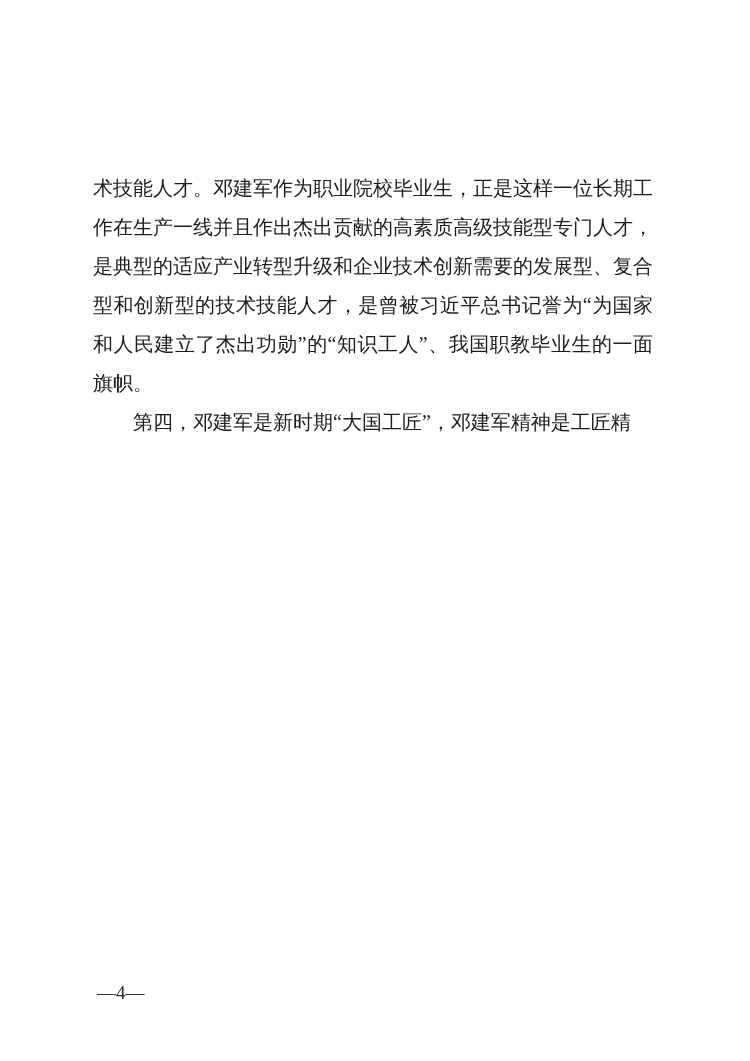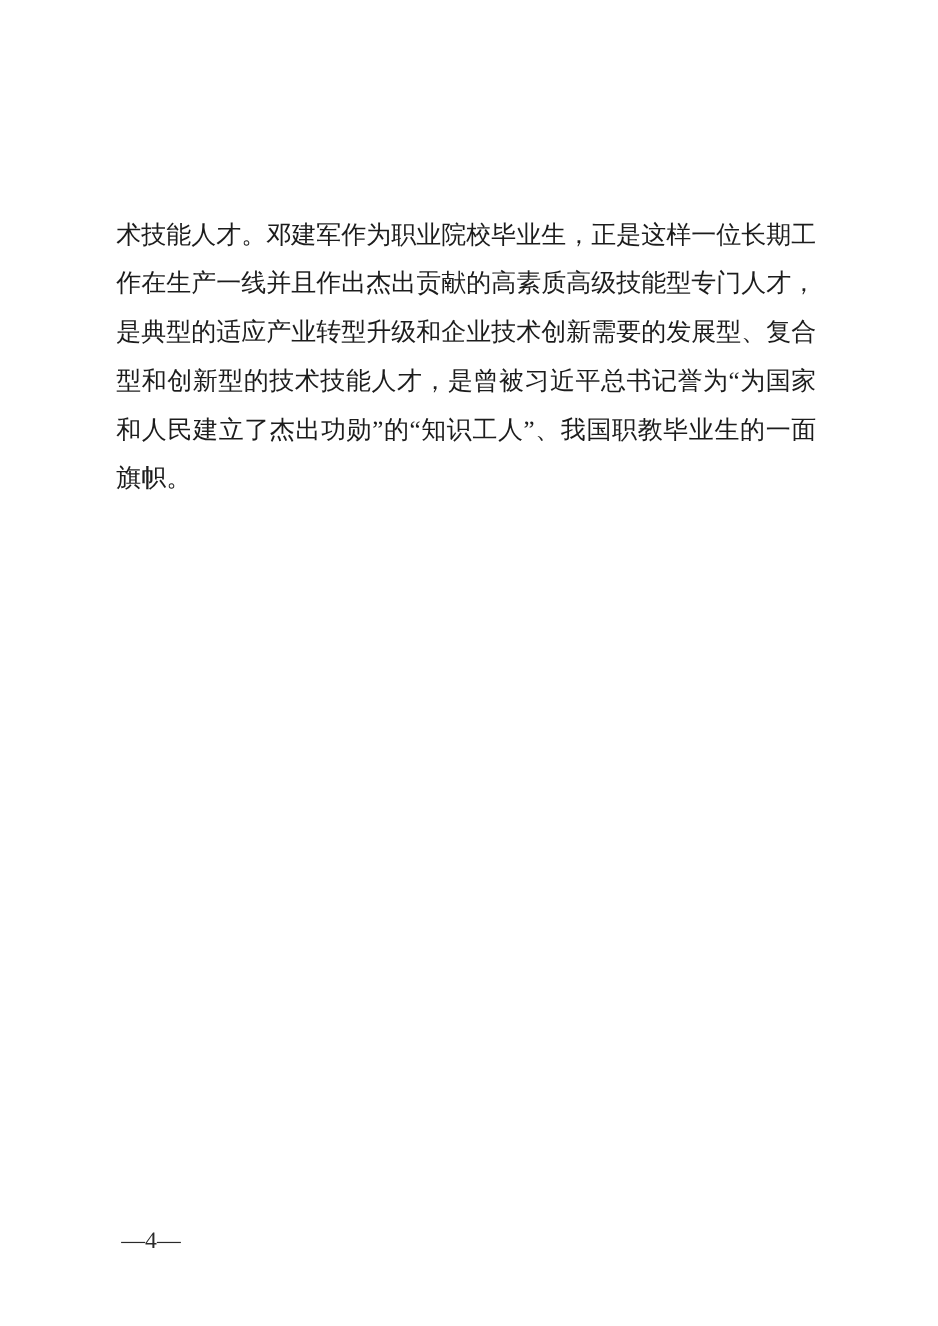--- a/index.html
+++ b/index.html
@@ -46,15 +46,16 @@
     color: #2a2a2a;
     font-family: "Liberation Serif", "DejaVu Serif", serif;
   }
 </style>
 </head>
 <body>
 
 <div class="page">
   <div class="content">
     <p class="no-indent">术技能人才。邓建军作为职业院校毕业生，正是这样一位长期工作在生产一线并且作出杰出贡献的高素质高级技能型专门人才，是典型的适应产业转型升级和企业技术创新需要的发展型、复合型和创新型的技术技能人才，是曾被习近平总书记誉为“为国家和人民建立了杰出功勋”的“知识工人”、我国职教毕业生的一面旗帜。</p>
+    <p>第四，邓建军是新时期“大国工匠”，邓建军精神是工匠精</p>
   </div>
   <div class="page-number">—4—</div>
 </div>
 
 </body></html>

